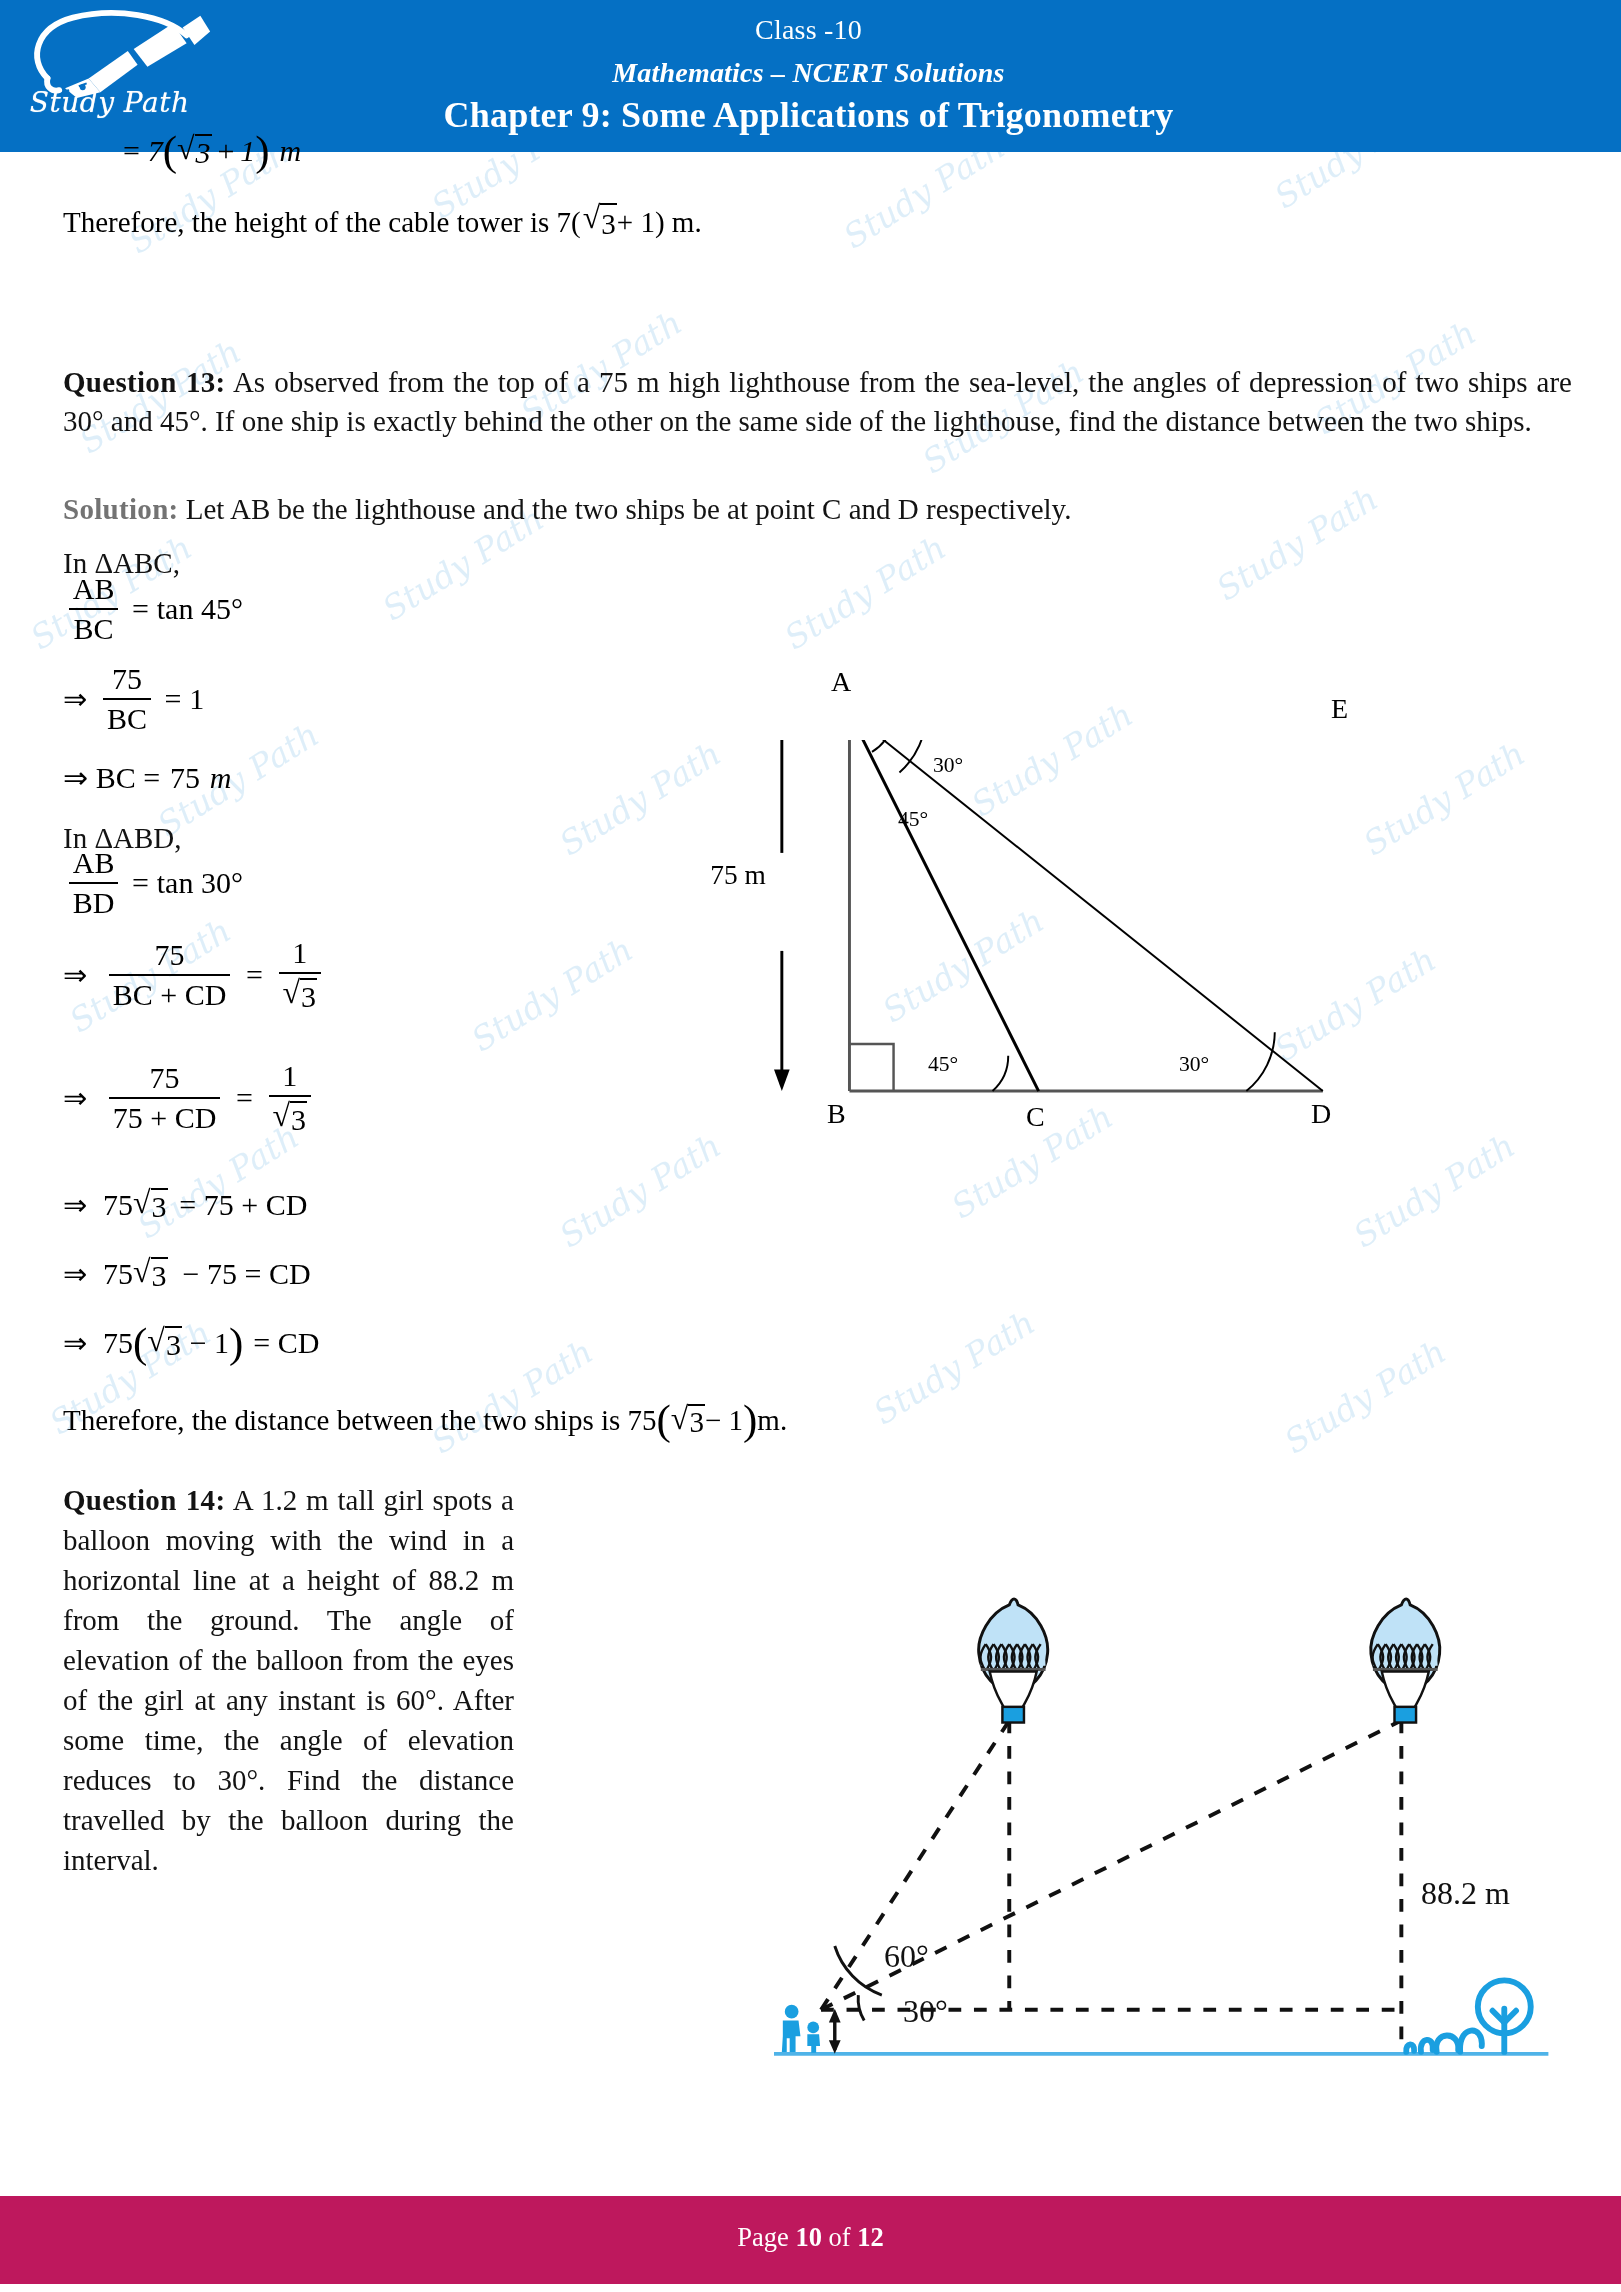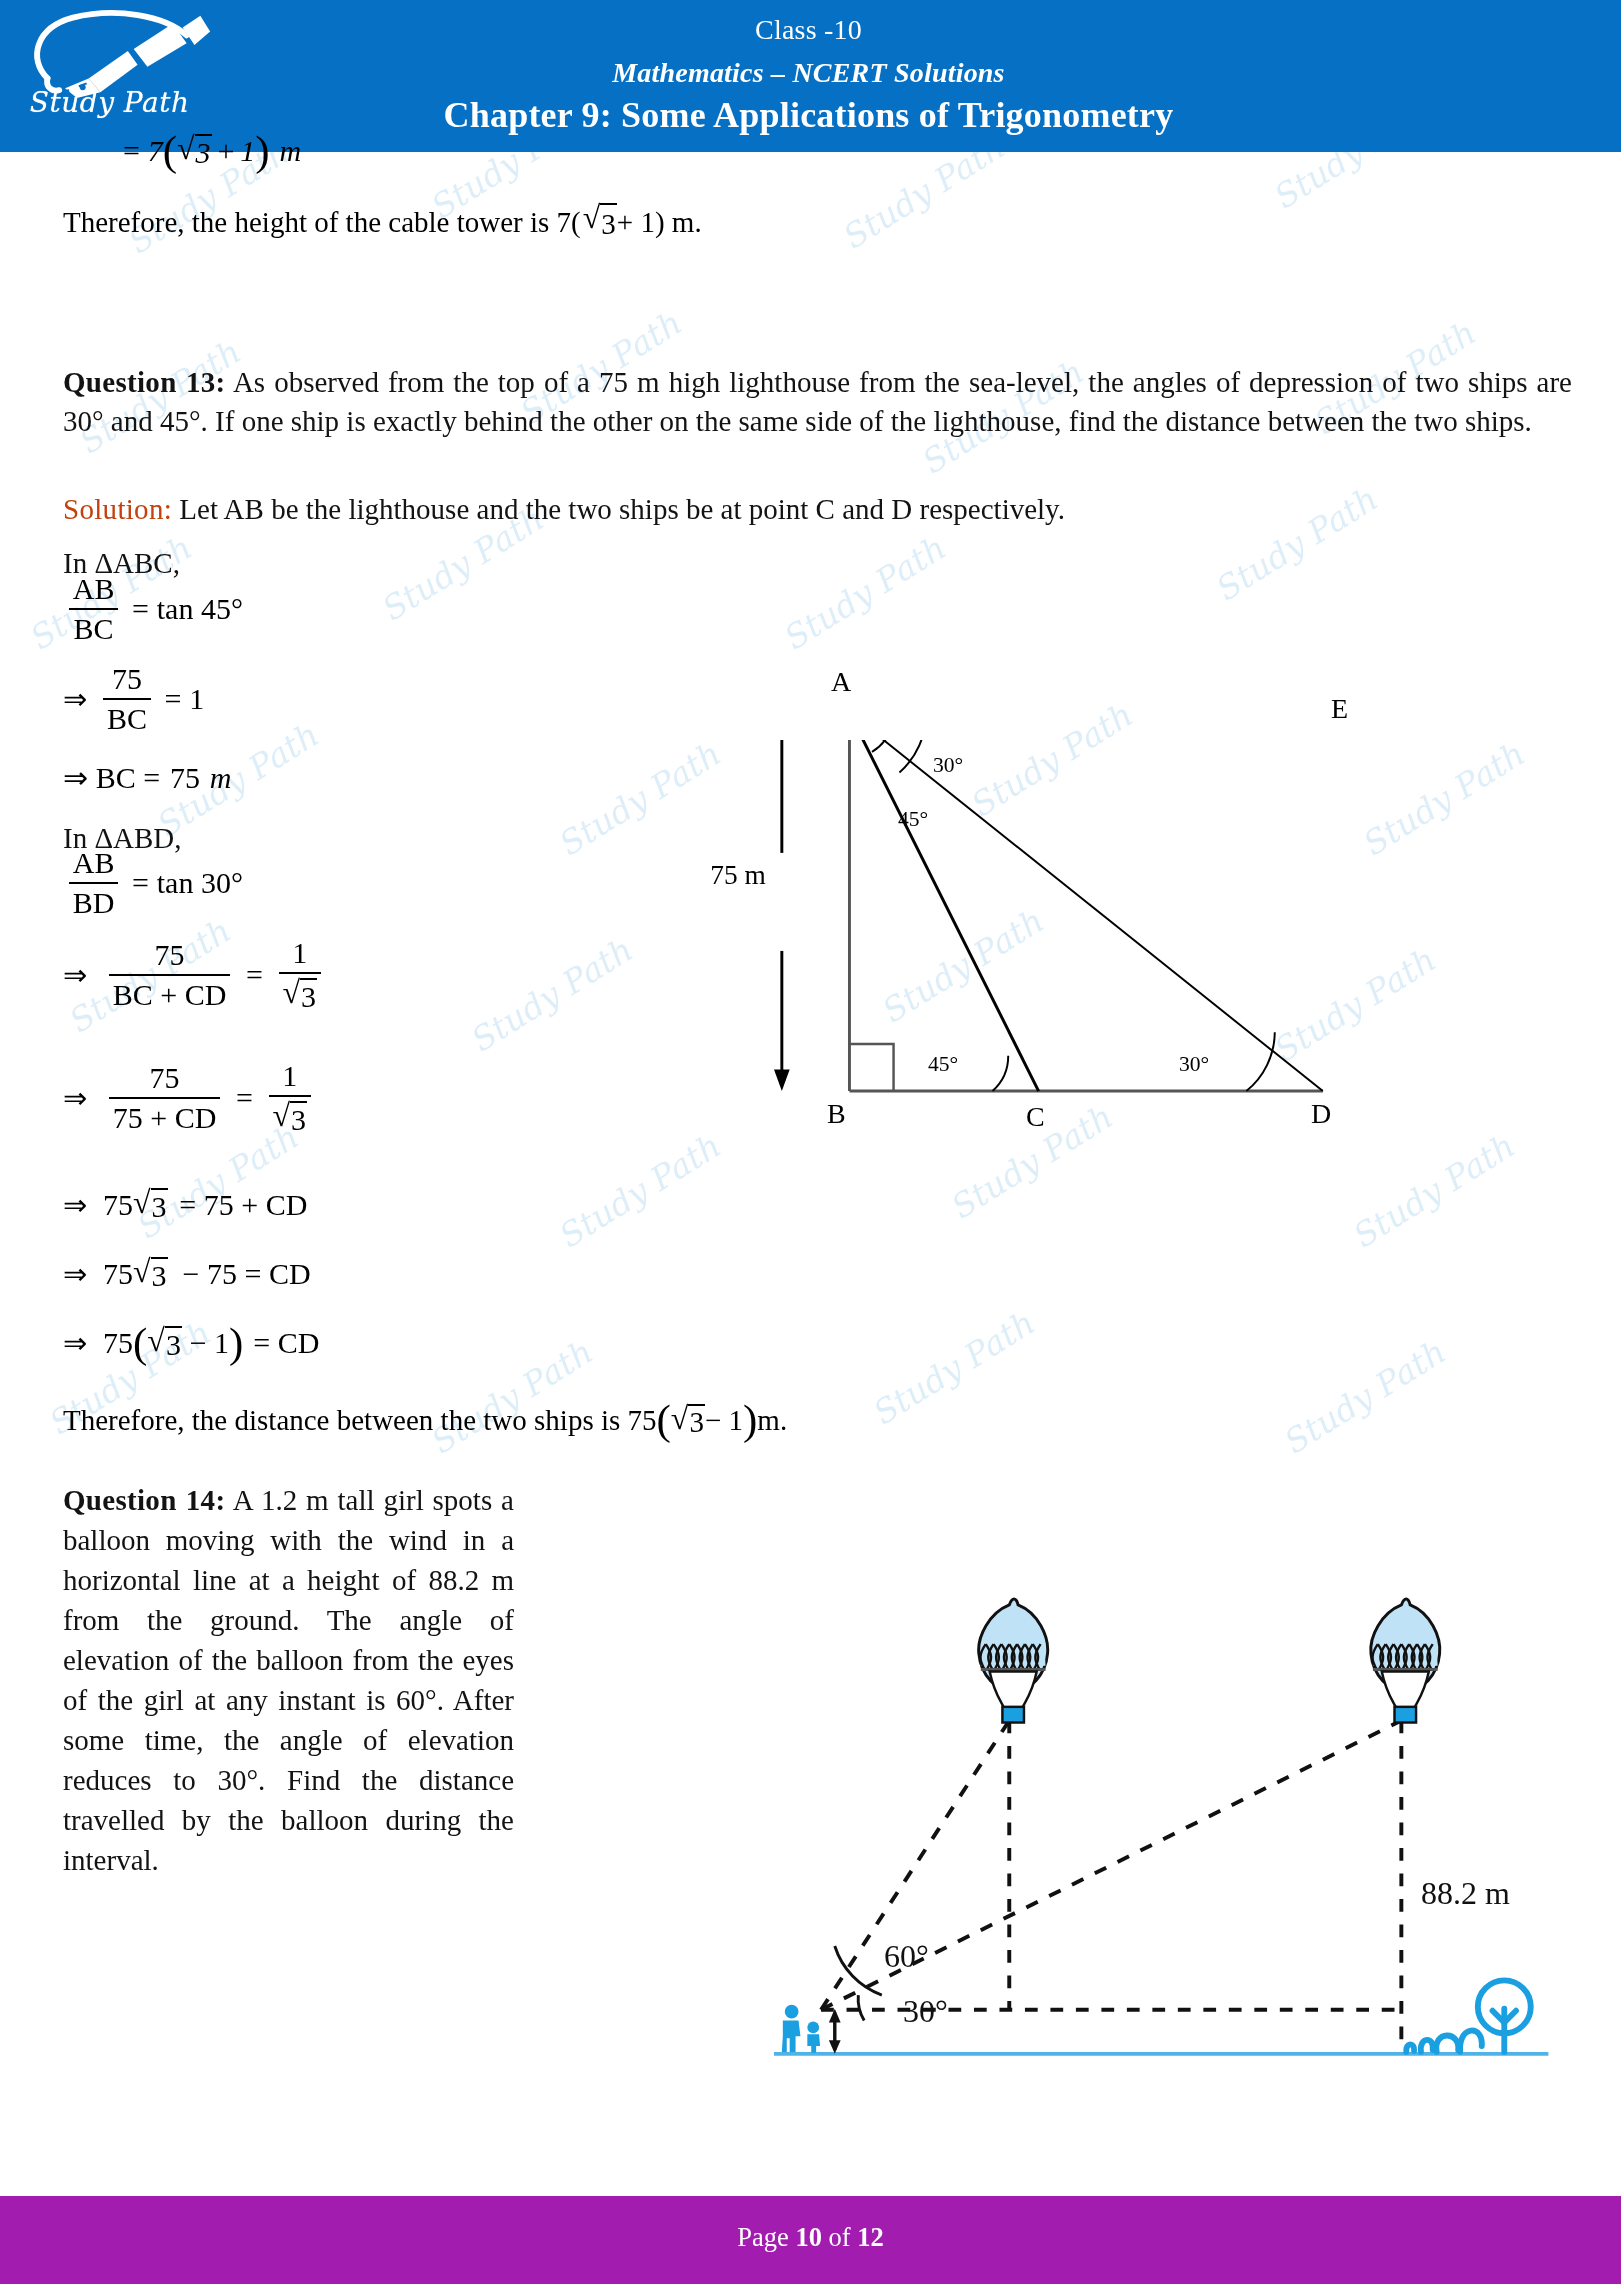--- a/index.html
+++ b/index.html
@@ -56,21 +56,21 @@
   }
   .header-titles .l1 { font-size: 28px; }
   .header-titles .l2 { font-size: 28px; font-weight: bold; font-style: italic; }
   .header-titles .l3 { font-size: 36px; font-weight: bold; }
 
   
   .footer {
     position: absolute;
     left: 0; top: 2196px;
     width: 1621px; height: 88px;
-    background: #a21caf;
+    background: #be185d;
   }
   .footer-text {
     position: absolute;
     left: 0; top: 25.5px;
     width: 1621px;
     text-align: center;
     color: #ffffff;
     font-size: 26.5px;
     font-family: "Liberation Serif", serif;
   }
@@ -110,22 +110,22 @@
     font-size: 29px;
     line-height: 39px;
     color: #131313;
   }
   .para-just { text-align: justify; }
   .qlabel {
     font-weight: bold;
     letter-spacing: 0.3px;
   }
   .slabel {
-    font-weight: normal;
-    color: #c2410c;
+    font-weight: bold;
+    color: #737373;
     letter-spacing: 0.3px;
   }
 
   
   .math {
     font-family: "Liberation Serif", serif;
     font-size: 30px;
     color: #000;
     display: flex;
     align-items: center;

